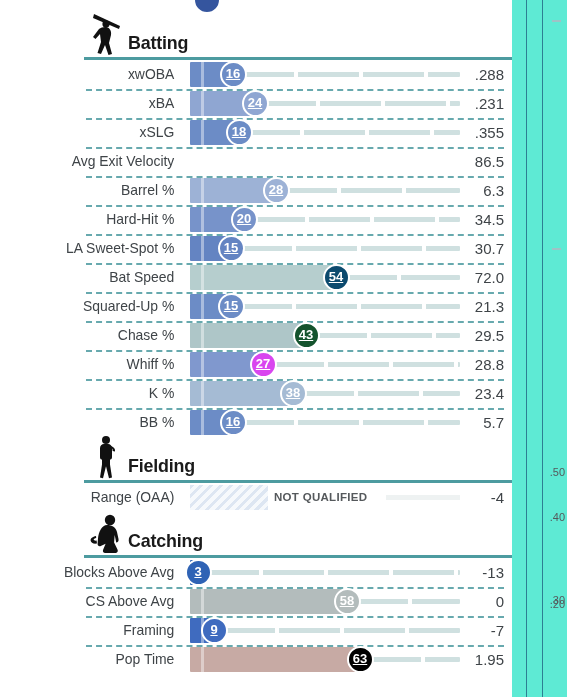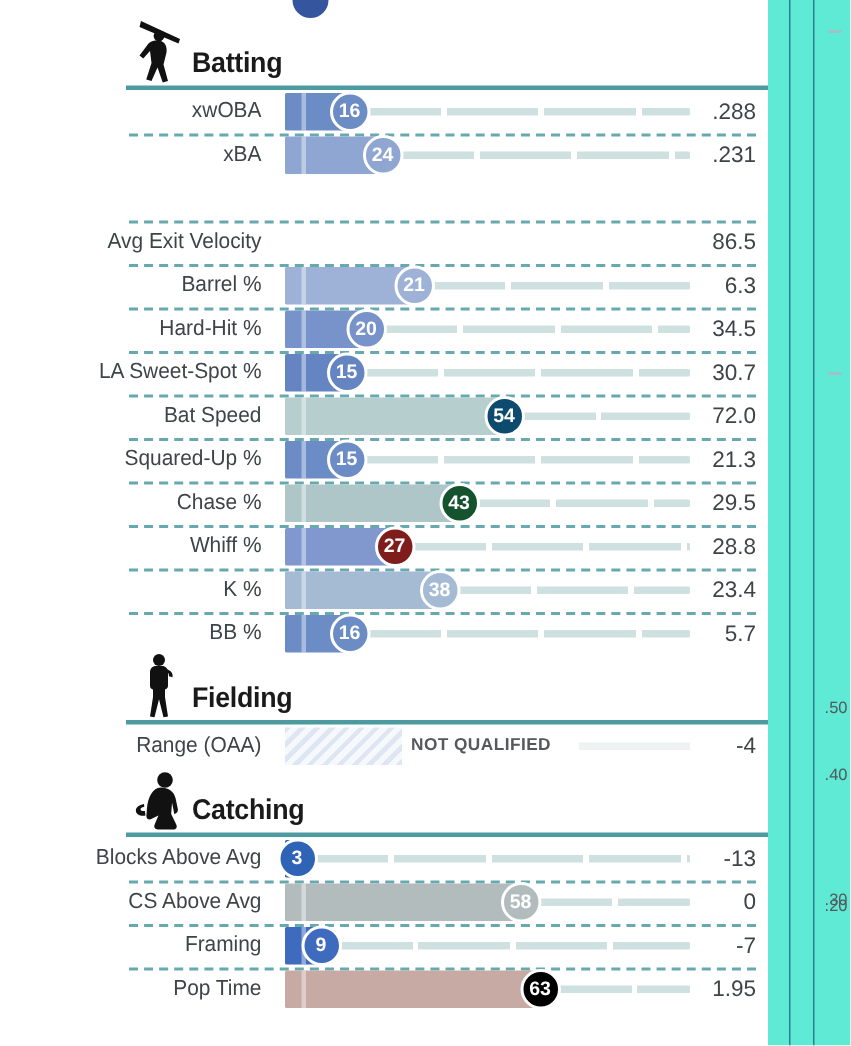--- a/index.html
+++ b/index.html
@@ -128,20 +128,21 @@
     top: 1px;
     width: 27px; height: 27px;
     border-radius: 50%;
     border: 2.5px solid #ffffff;
     color: #ffffff;
     font-size: 13px;
     font-weight: bold;
     line-height: 22px;
     text-align: center;
     font-family: "Liberation Sans Narrow", "Liberation Sans", sans-serif;
+    text-decoration: underline;
   }
 
   .rvalue {
     position: absolute;
     right: 8px; top: 0;
     height: 29px; line-height: 29px;
     font-size: 15px;
     color: #3f4448;
     text-align: right;
     font-family: "Liberation Sans Narrow", "Liberation Sans", sans-serif;
@@ -234,32 +235,42 @@
         <div class="row" style="position: absolute; left: 0px; width: 512px; top: 75px;">
           <div class="dash"></div>
           <div class="rlabel">xBA</div>
           <div class="track">
             <div class="rest" style="left: 65px; width: 205px;"></div>
             <div class="fill" style="width: 65px; background: rgb(143, 166, 210);"></div>
             <div class="bubble" style="left: 51.5px; background: rgb(143, 166, 210);">24</div>
           </div>
           <div class="rvalue">.231</div>
         </div>
+        <div class="row" style="position: absolute; left: 0px; width: 512px; top: 104px;">
+          <div class="dash"></div>
+          <div class="rlabel">xSLG</div>
+          <div class="track">
+            <div class="rest" style="left: 49px; width: 221px;"></div>
+            <div class="fill" style="width: 49px; background: rgb(108, 140, 198);"></div>
+            <div class="bubble" style="left: 35.5px; background: rgb(108, 140, 198);">18</div>
+          </div>
+          <div class="rvalue">.355</div>
+        </div>
         <div class="row" style="position: absolute; left: 0px; width: 512px; top: 133px;">
           <div class="dash"></div>
           <div class="rlabel">Avg Exit Velocity</div>
           <div class="rvalue">86.5</div>
         </div>
         <div class="row" style="position: absolute; left: 0px; width: 512px; top: 162px;">
           <div class="dash"></div>
           <div class="rlabel">Barrel %</div>
           <div class="track">
             <div class="rest" style="left: 86px; width: 184px;"></div>
             <div class="fill" style="width: 86px; background: rgb(157, 178, 214);"></div>
-            <div class="bubble" style="left: 72.5px; background: rgb(157, 178, 214);">21</div>
+            <div class="bubble" style="left: 72.5px; background: rgb(157, 178, 214);">28</div>
           </div>
           <div class="rvalue">6.3</div>
         </div>
         <div class="row" style="position: absolute; left: 0px; width: 512px; top: 191px;">
           <div class="dash"></div>
           <div class="rlabel">Hard-Hit %</div>
           <div class="track">
             <div class="rest" style="left: 54px; width: 216px;"></div>
             <div class="fill" style="width: 54px; background: rgb(119, 147, 202);"></div>
             <div class="bubble" style="left: 40.5px; background: rgb(119, 147, 202);">20</div>
@@ -305,21 +316,21 @@
             <div class="bubble" style="left: 102.5px; background: #14532d;">43</div>
           </div>
           <div class="rvalue">29.5</div>
         </div>
         <div class="row" style="position: absolute; left: 0px; width: 512px; top: 336px;">
           <div class="dash"></div>
           <div class="rlabel">Whiff %</div>
           <div class="track">
             <div class="rest" style="left: 73px; width: 197px;"></div>
             <div class="fill" style="width: 73px; background: rgb(128, 152, 206);"></div>
-            <div class="bubble" style="left: 59.5px; background: #7f1d1d;">27</div>
+            <div class="bubble" style="left: 59.5px; background: #d946ef;">27</div>
           </div>
           <div class="rvalue">28.8</div>
         </div>
         <div class="row" style="position: absolute; left: 0px; width: 512px; top: 365px;">
           <div class="dash"></div>
           <div class="rlabel">K %</div>
           <div class="track">
             <div class="rest" style="left: 103px; width: 167px;"></div>
             <div class="fill" style="width: 103px; background: rgb(165, 187, 212);"></div>
             <div class="bubble" style="left: 89.5px; background: rgb(165, 187, 212);">38</div>

